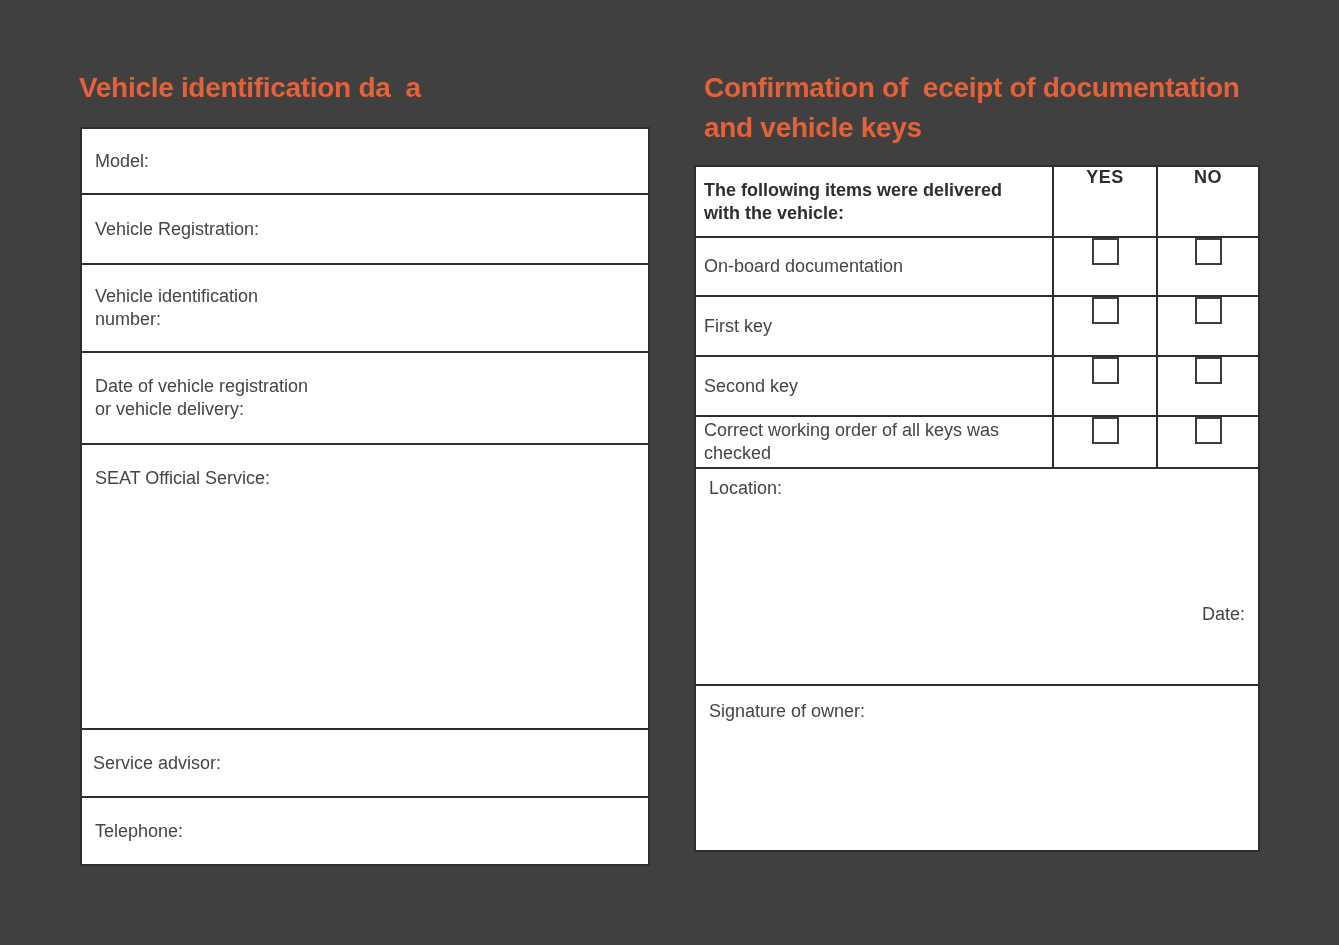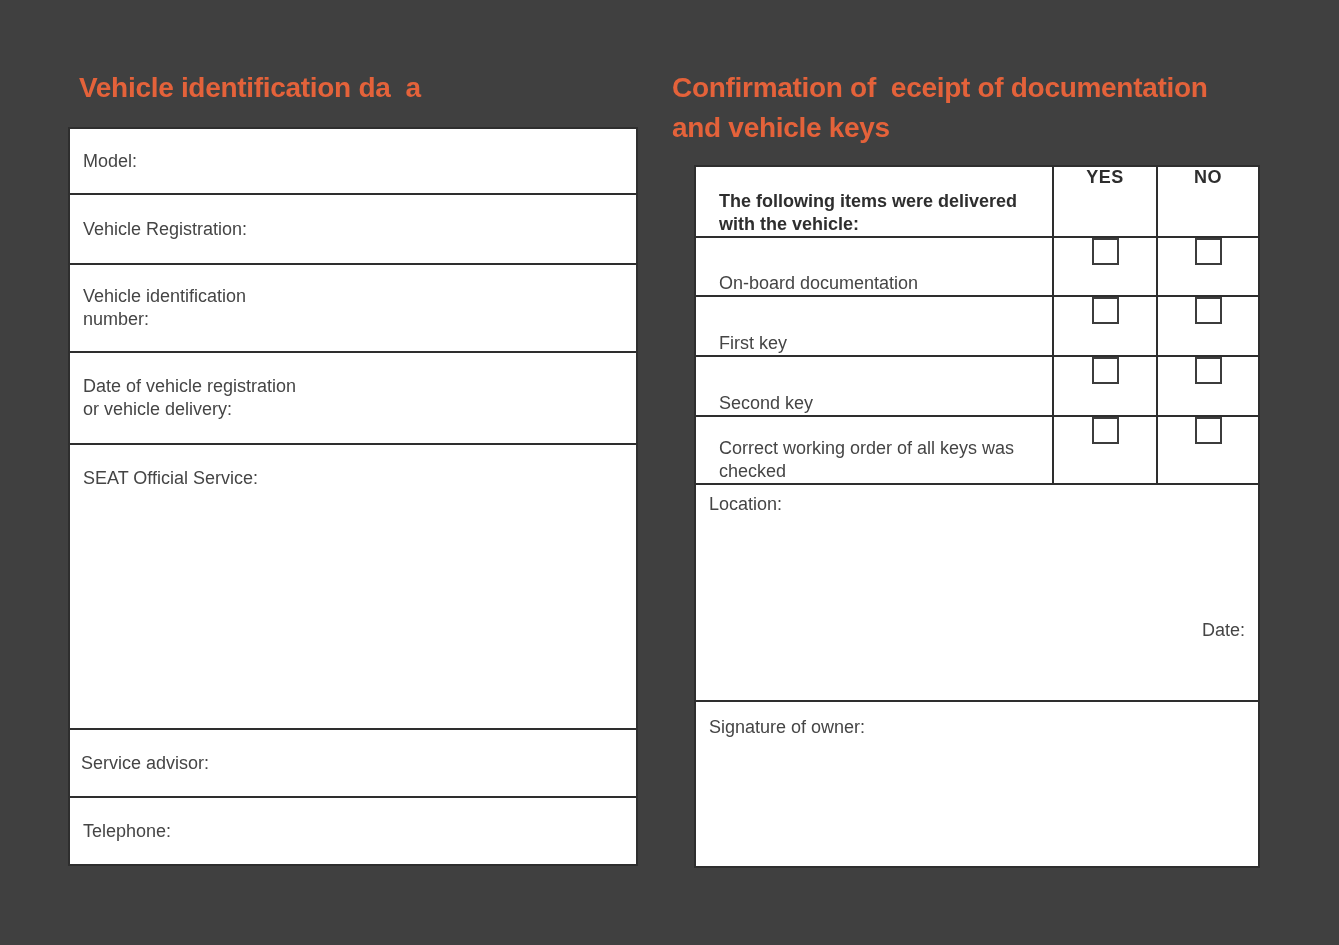--- a/index.html
+++ b/index.html
@@ -16,33 +16,33 @@
     position: absolute;
     font-family: "Liberation Sans", sans-serif;
     font-weight: 700;
     font-size: 28px;
     line-height: 40px;
     letter-spacing: -0.3px;
     color: var(--accent, #E4623A);
     white-space: pre-wrap;
   }
   #left-title  { left: 79px;  top: 68px; width: 560px; }
-  #right-title { left: 672px; top: 68px; width: 560px; }
+  #right-title { left: 704px; top: 68px; width: 560px; }
 
   .label {
     font-size: 18px;
     line-height: 23px;
     color: #454545;
     white-space: pre-line;
   }
 
   
   .ltable {
     position: absolute;
-    left: 68px; top: 127px;
+    left: 80px; top: 127px;
     width: 570px;
     border: 2px solid var(--border, #2e2e2e);
     background: #fff;
   }
   .lrow {
     display: flex;
     align-items: center;
     padding-left: 13px;
     border-bottom: 2px solid var(--border, #2e2e2e);
   }
@@ -65,26 +65,26 @@
   }
   .rrow {
     display: flex;
     border-bottom: 2px solid var(--border, #2e2e2e);
   }
   .rrow:last-child { border-bottom: none; }
   .rhead { height: 71px; }
   .rr1 { height: 59px; }
   .rr2 { height: 60px; }
   .rr3 { height: 60px; }
-  .rr4 { height: 68px; }
+  .rr4 { height: 52px; }
   .cell-label {
     width: 356px;
     display: flex;
-    align-items: flex-end;
-    padding-left: 23px;
+    align-items: center;
+    padding-left: 8px;
   }
   .cell-yes, .cell-no {
     width: 104px;
     border-left: 2px solid var(--border, #2e2e2e);
     display: flex;
     align-items: flex-start;
     justify-content: center;
   }
   .cell-no { flex: 1; }
   .head-label {

